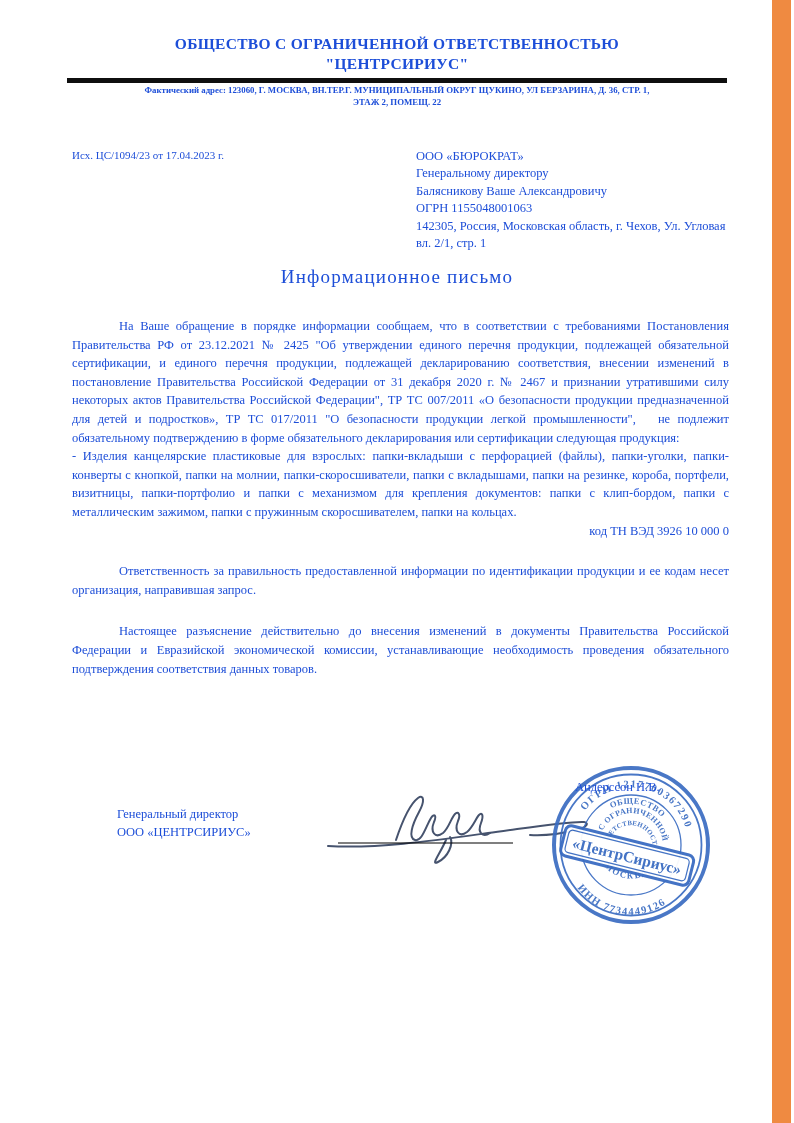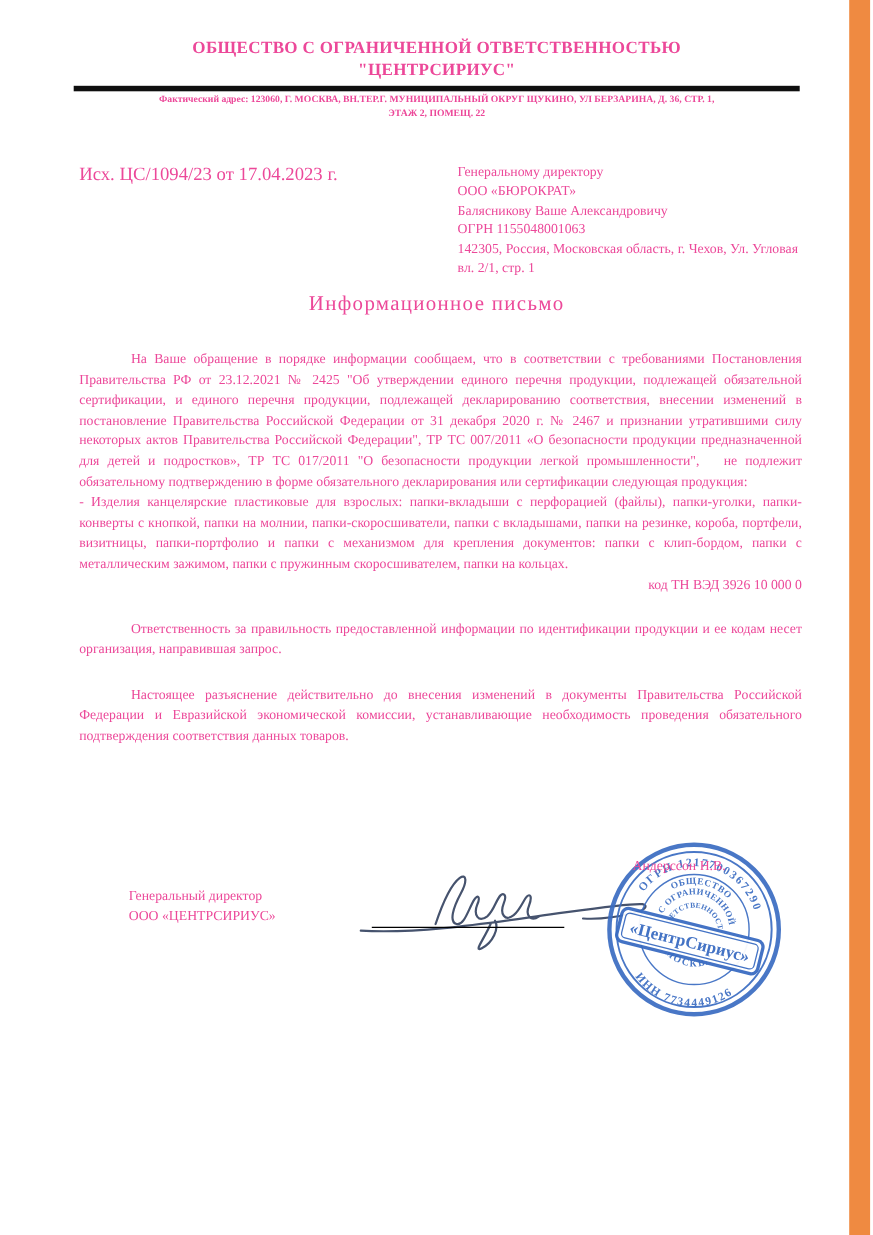--- a/index.html
+++ b/index.html
@@ -2,33 +2,33 @@
 <html><head>
 <meta charset="utf-8">
 <style>
   * { margin:0; padding:0; box-sizing:border-box; }
   html,body { background:#ffffff; }
   .page {
     position:relative;
     width:794px; height:1123px;
     background:#ffffff;
     font-family:"Liberation Serif", serif;
-    color:#ec4899;
+    color:#1d4ed8;
     overflow:hidden;
   }
   .accent-bar {
     position:absolute; left:772px; top:0; width:19px; height:1123px;
     background:#ef8a41;
   }
   .header { position:absolute; top:34px; left:67px; width:660px; text-align:center; }
   .company-name { font-size:15.5px; font-weight:bold; line-height:20px; letter-spacing:.3px; }
   .header-rule { height:4.5px; background:#0f0f0f; margin-top:4px; }
   .header-address { font-size:8.8px; font-weight:bold; line-height:10.5px; margin-top:2px; }
 
-  .ref-line { position:absolute; top:149px; left:72px; font-size:17px; }
+  .ref-line { position:absolute; top:149px; left:72px; font-size:11px; }
   .recipient { position:absolute; top:148px; left:416px; width:322px; font-size:12.5px; line-height:17.4px; }
 
   .doc-title { position:absolute; top:266px; left:67px; width:660px; text-align:center;
                font-size:19px; letter-spacing:1.2px; }
 
   .body-text { position:absolute; top:317px; left:72px; width:657px;
                font-size:12.5px; line-height:18.6px; text-align:justify; }
   .body-text p { margin:0; }
   .p-indent { text-indent:47px; }
   .list-block { margin-left:26px; }
@@ -52,22 +52,22 @@
     <div class="company-name">ОБЩЕСТВО С ОГРАНИЧЕННОЙ ОТВЕТСТВЕННОСТЬЮ</div>
     <div class="company-name">"ЦЕНТРСИРИУС"</div>
     <div class="header-rule"></div>
     <div class="header-address">Фактический адрес: 123060, Г. МОСКВА, ВН.ТЕР.Г. МУНИЦИПАЛЬНЫЙ ОКРУГ ЩУКИНО, УЛ БЕРЗАРИНА, Д. 36, СТР. 1,</div>
     <div class="header-address">ЭТАЖ 2, ПОМЕЩ. 22</div>
   </div>
 
   <div class="ref-line">Исх. ЦС/1094/23 от 17.04.2023 г.</div>
 
   <div class="recipient">
+      <div>ООО «БЮРОКРАТ»</div>
       <div>Генеральному директору</div>
-      <div>ООО «БЮРОКРАТ»</div>
       <div>Балясникову Ваше Александровичу</div>
       <div>ОГРН 1155048001063</div>
       <div>142305, Россия, Московская область, г. Чехов, Ул. Угловая</div>
       <div>вл. 2/1, стр. 1</div>
     </div>
 
   <div class="doc-title">Информационное письмо</div>
 
   <div class="body-text">
     <p class="p-indent">На Ваше обращение в порядке информации сообщаем, что в соответствии с требованиями Постановления Правительства РФ от 23.12.2021 № 2425 "Об утверждении единого перечня продукции, подлежащей обязательной сертификации, и единого перечня продукции, подлежащей декларированию соответствия, внесении изменений в постановление Правительства Российской Федерации от 31 декабря 2020 г. № 2467 и признании утратившими силу некоторых актов Правительства Российской Федерации", ТР ТС 007/2011 «О безопасности продукции предназначенной для детей и подростков», ТР ТС 017/2011 "О безопасности продукции легкой промышленности",&nbsp;&nbsp; не подлежит обязательному подтверждению в форме обязательного декларирования или сертификации следующая продукция:</p>

